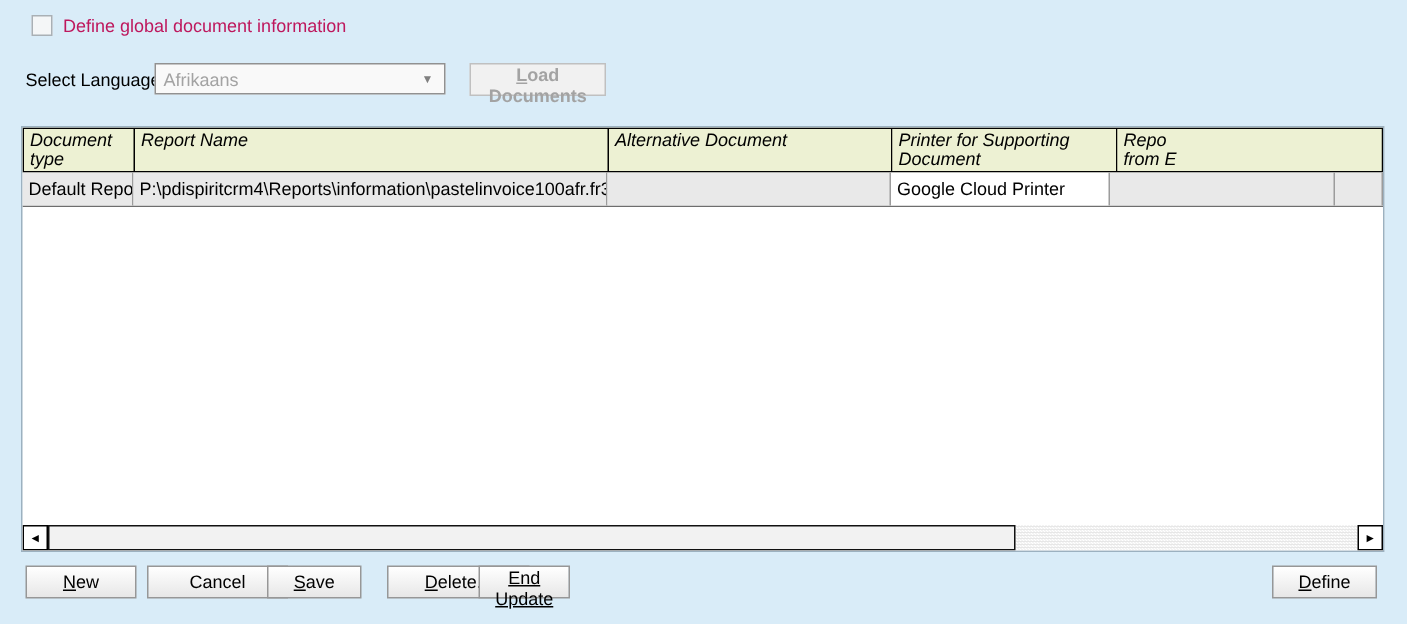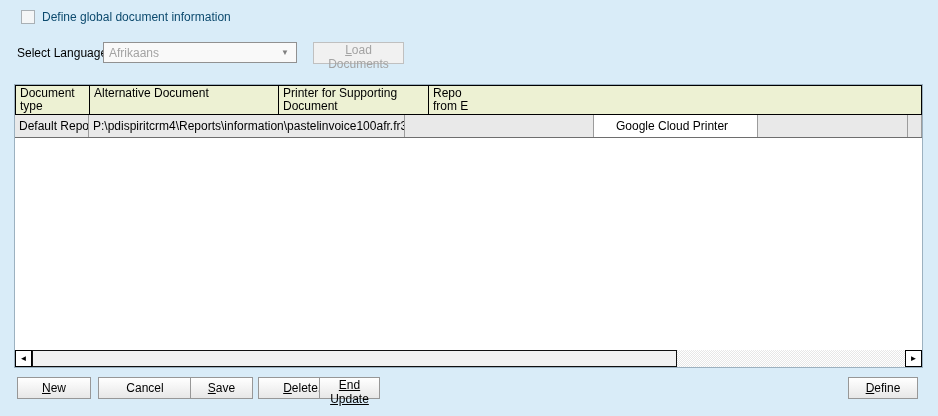--- a/index.html
+++ b/index.html
@@ -4,58 +4,58 @@
 <style>
   html,body { margin:0; padding:0; background:#d9ecf8; }
   .stage {
     position:relative; width:938px; height:416px;
     background:var(--dialog-bg, #d9ecf8);
     font-family:"Liberation Sans", sans-serif;
     font-size:12px; color:#000; overflow:hidden;
   }
 
   
-  .checkbox-row { position:absolute; left:21px; top:10px; display:flex; align-items:center; gap:7px; color:#0c4a6e;justify-content:flex-end; }
+  .checkbox-row { position:absolute; left:21px; top:10px; display:flex; align-items:center; gap:7px; color:#be185d;justify-content:flex-end; }
   .cb-box { width:12px; height:12px; border:1px solid #a9b0b5; background:#f4f6f7; display:inline-block; }
 
   .lang-label { position:absolute; left:17px; top:46px; color:#000; }
   .combo {
     position:absolute; left:103px; top:42px; width:194px; height:21px;
     border:1px solid #919191; background:#f9f9f9; box-sizing:border-box;
   }
   .combo-value { position:absolute; left:5px; top:3px; color:#a3a3a3; }
   .combo-arrow { position:absolute; right:7px; top:5px; font-size:8px; color:#808080; }
 
   .load-btn {
     position:absolute; left:313px; top:42px; width:91px; height:22px;
     background:#f1f1f1; border:1px solid #c0c0c0; box-sizing:border-box;
     color:#a3a3a3; font:12px "Liberation Sans", sans-serif; text-align:center; padding:0;
   }
-  .load-btn .lbl { display:block; }
+  .load-btn .lbl { display:block;font-weight:bold; }
   .load-btn .lbl::first-letter { text-decoration:underline; }
 
   
   .grid {
     position:absolute; left:14px; top:84px; width:909px; height:284px;
     background:#fff; border:1px solid #9cb1c0; box-sizing:border-box; overflow:hidden;
   }
   .ghead { display:flex; height:30px; border:1px solid #000; box-sizing:border-box; background:var(--header-bg, #edf1d3); }
   .hc {
     box-sizing:border-box; border-right:1px solid #000;
     background:var(--header-bg, #edf1d3);
-    padding:1px 19px 0 4px; white-space:pre-line; line-height:13px; overflow:hidden;
+    padding:1px 19px 0 4px; white-space:pre-line; line-height:13px; overflow:hidden;font-style:italic;
   }
   .hc:last-child { border-right:0; }
   .grow { display:flex; height:23px; border-bottom:1px solid #6e6e6e; box-sizing:border-box; }
   .dc {
     box-sizing:border-box; border-right:1px solid #9c9c9c;
     background:var(--row-bg, #e9e9e9);
     padding:4px 3px 0 4px; white-space:nowrap; overflow:hidden;
   }
-  .dc.active { background:var(--focused-cell-bg, #ffffff);margin-left:18px; }
+  .dc.active { background:var(--focused-cell-bg, #ffffff); }
   .c0 { width:74px; } .c1 { width:316px; } .c2 { width:189px; }
   .c3 { width:146px; } .c4 { width:150px; } .c5 { flex:1; }
 
   
   .hscroll {
     position:absolute; left:0; right:0; bottom:0; height:17px;
     background-image:conic-gradient(#ffffff 25%, #e7e7e7 0 50%, #ffffff 0 75%, #e7e7e7 0);
     background-size:2px 2px;
   }
   .sb-arrow {
@@ -74,21 +74,21 @@
   .btn {
     position:absolute; top:377px; height:22px; box-sizing:border-box;
     background:linear-gradient(#ffffff, #e7e7e7);
     border:1px solid #979797; color:#000;
     font:12px "Liberation Sans", sans-serif; padding:0;
   }
   .btn .lbl { display:block; }
   .btn.ak .lbl::first-letter { text-decoration:underline; }
   #btn-new    { left:17px;  width:74px; }
   #btn-cancel { left:98px;  width:94px; }
-  #btn-save   { left:190px; width:63px; }
+  #btn-save   { left:178px; width:63px; }
   #btn-delete { left:258px; width:95px; }
   #btn-end    { left:319px; width:61px;text-decoration:underline; }
   #btn-close  { left:848px; width:70px; }
 </style>
 </head>
 <body>
 
 <div class="stage">
 
   <div class="checkbox-row">
@@ -104,20 +104,21 @@
   </div>
 
   <button type="button" class="load-btn ak" id="btn-load" aria-disabled="true">
     <span class="lbl">Load Documents</span>
   </button>
 
   <div class="grid">
     <div class="ghead">
       <div class="hc c0">Document
 type</div>
+      <div class="hc c1">Report Name</div>
       <div class="hc c2">Alternative Document</div>
       <div class="hc c4">Printer for Supporting
 Document</div>
       <div class="hc c5">Repo
 from E</div>
     </div>
 
     <div class="grow">
       <div class="dc c0">Default Report</div>
       <div class="dc c1">P:\pdispiritcrm4\Reports\information\pastelinvoice100afr.fr3</div>

